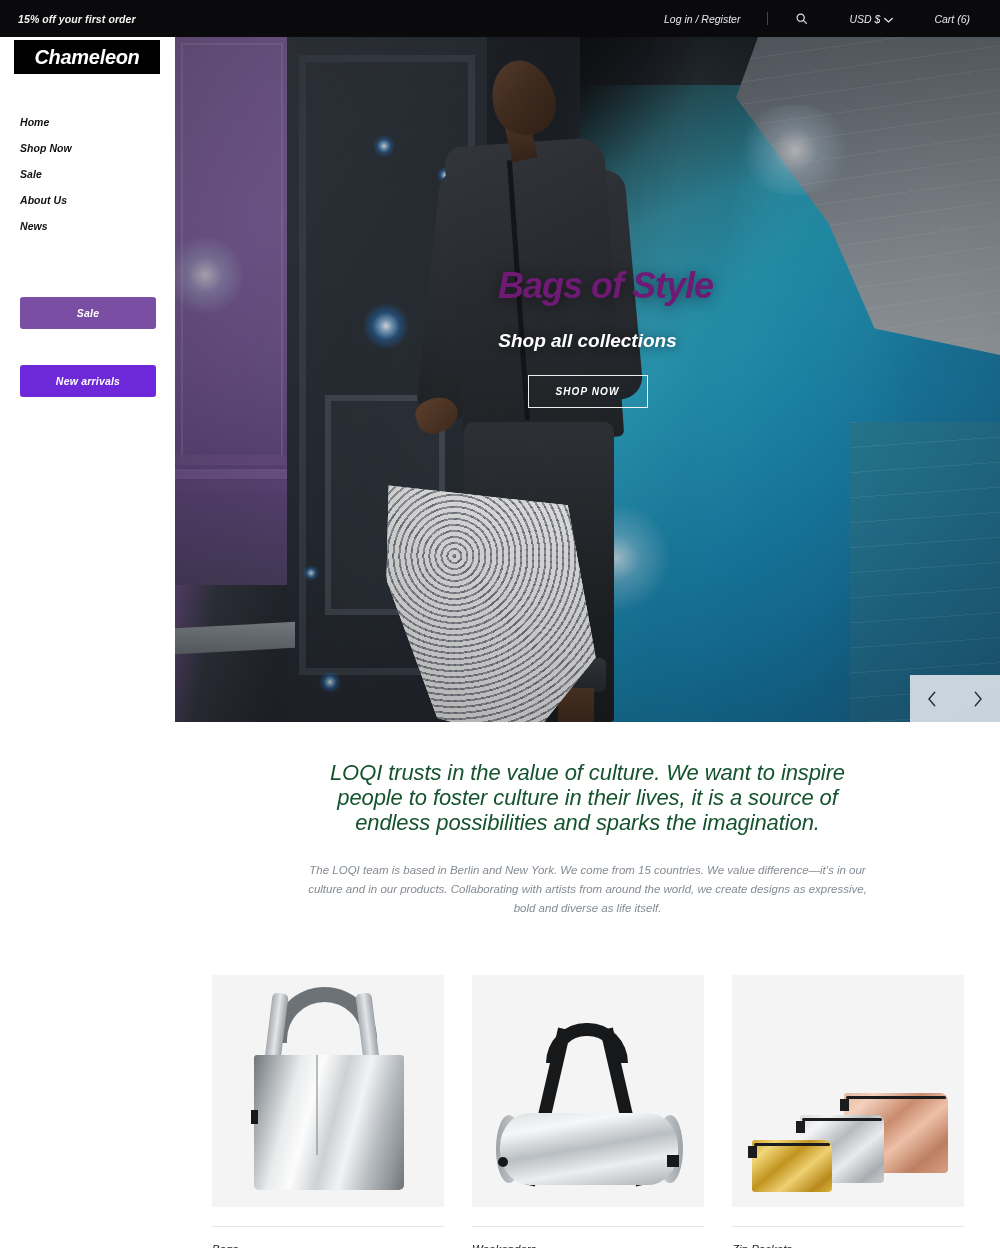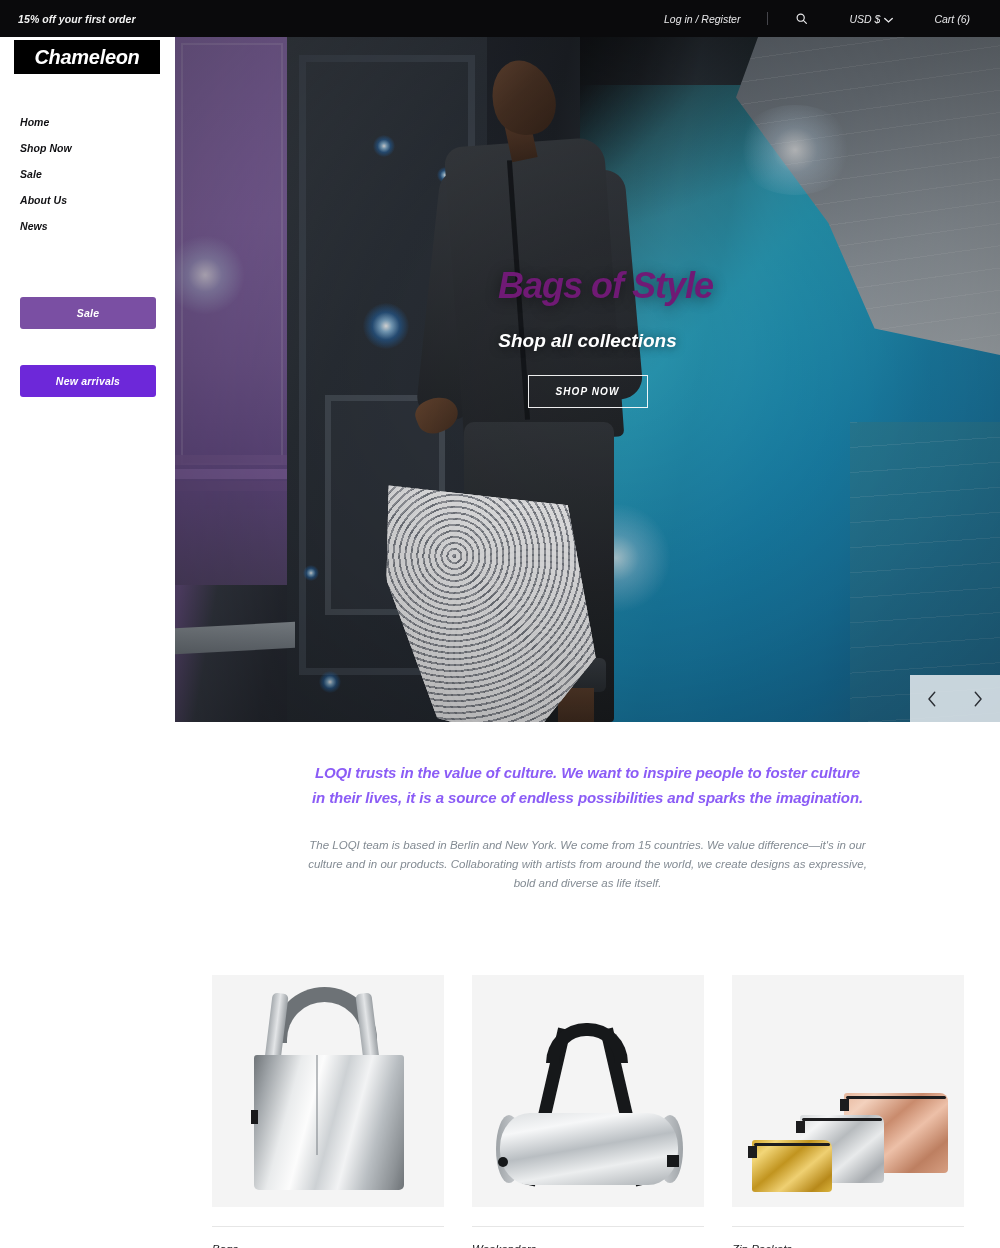--- a/index.html
+++ b/index.html
@@ -361,25 +361,25 @@
   
   .intro {
     position:absolute;
     left:175px; top:760px;
     width:825px;
     text-align:center;
   }
   .intro-head {
     width:560px;
     margin:0 auto;
-    font-size:15px;
-    font-weight:bold;
+    font-size:22px;
+    font-weight:normal;
     font-style:italic;
     line-height:25px;
-    color:#8b5cf6;
+    color:#14532d;
     letter-spacing:-0.1px;
   }
   .intro-body {
     width:580px;
     margin:26px auto 8px;
     font-size:11.5px;
     font-style:italic;
     line-height:19px;
     color:#838b93;
   }

